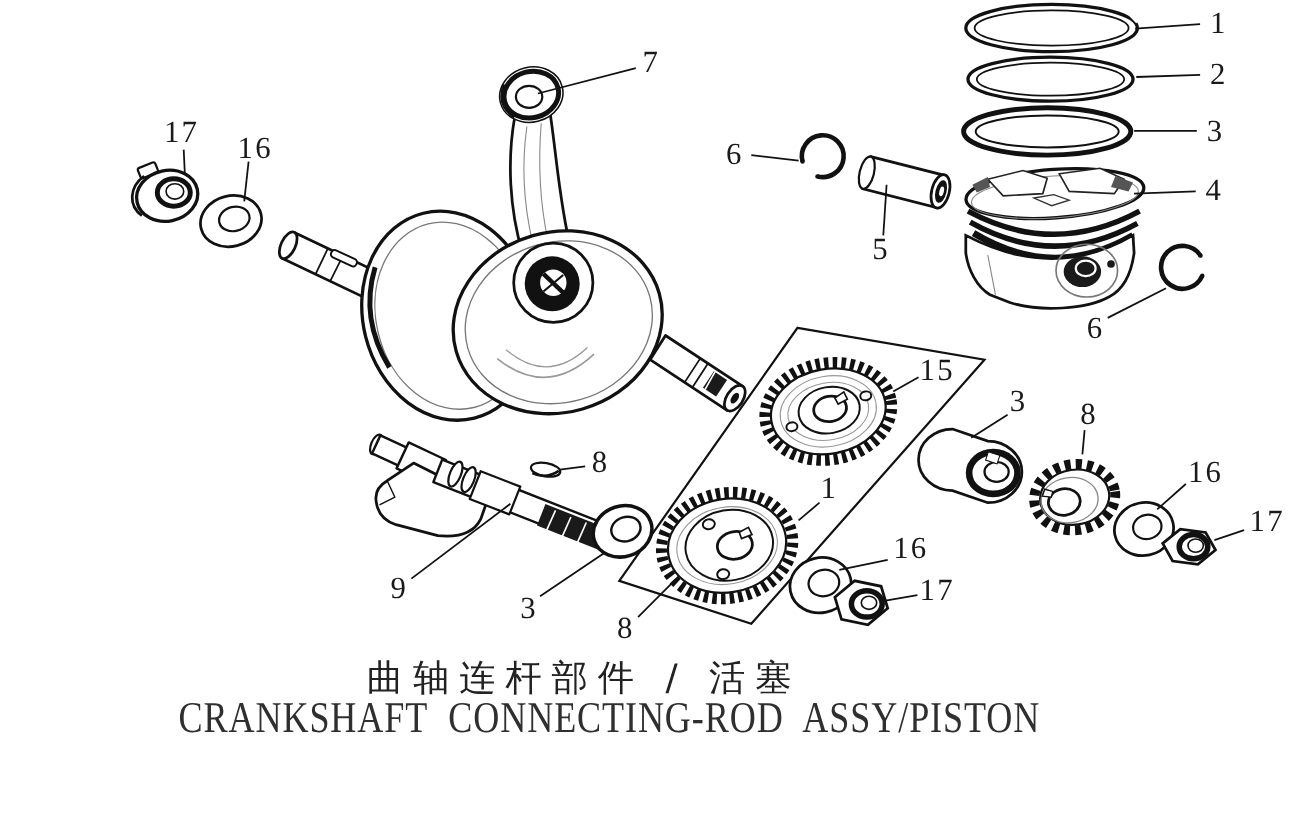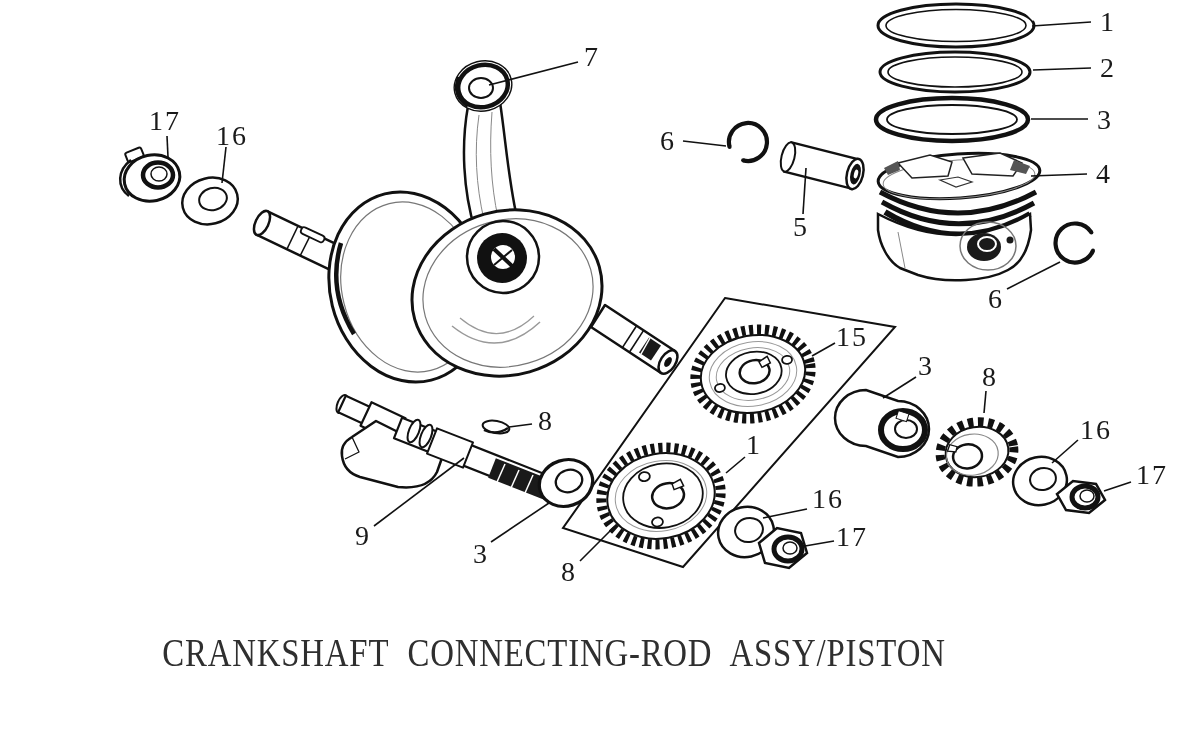--- a/index.html
+++ b/index.html
@@ -264,15 +264,16 @@
   <span class="callout" style="left:852px;top:337px">15</span>
   <span class="callout" style="left:926px;top:366px">3</span>
   <span class="callout" style="left:990px;top:377px">8</span>
   <span class="callout" style="left:232px;top:136px">16</span>
   <span class="callout" style="left:828px;top:499px">16</span>
   <span class="callout" style="left:1096px;top:430px">16</span>
   <span class="callout" style="left:165px;top:121px">17</span>
   <span class="callout" style="left:852px;top:537px">17</span>
   <span class="callout" style="left:1152px;top:475px">17</span>
 
+  <div class="title-cn">曲轴连杆部件 / 活塞</div>
   <div class="title-en">CRANKSHAFT CONNECTING-ROD ASSY/PISTON</div>
 
 </div>
 
 </body></html>

